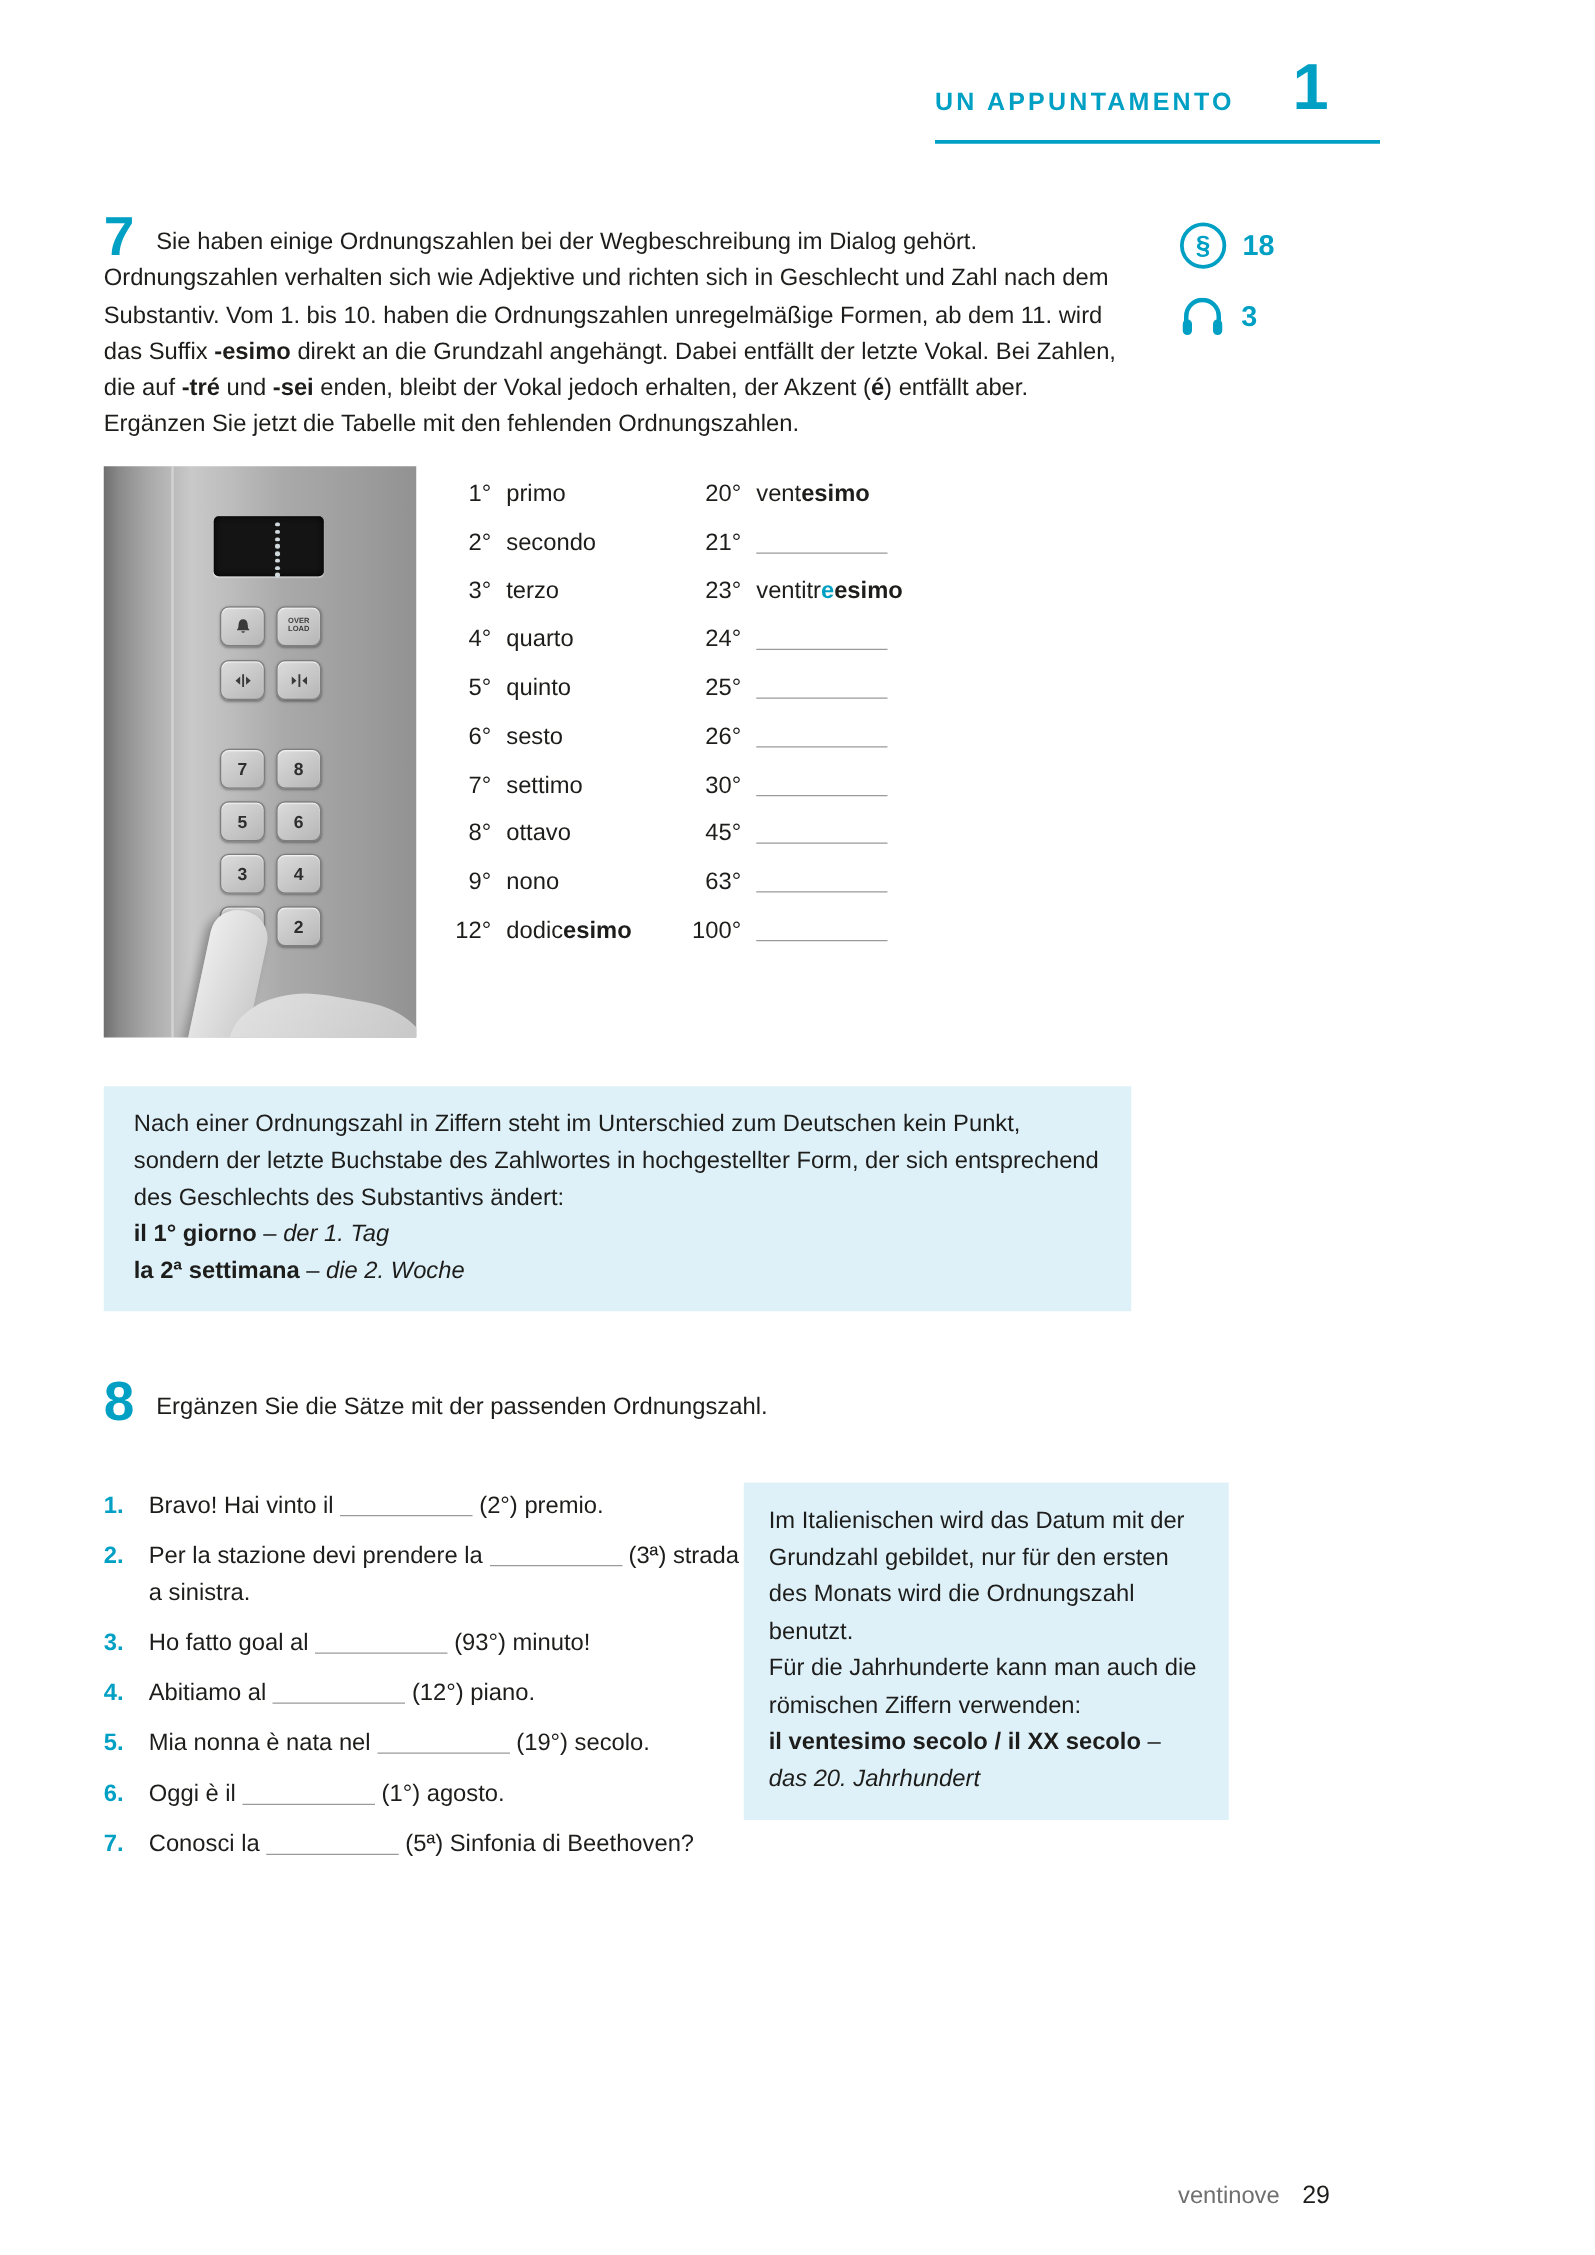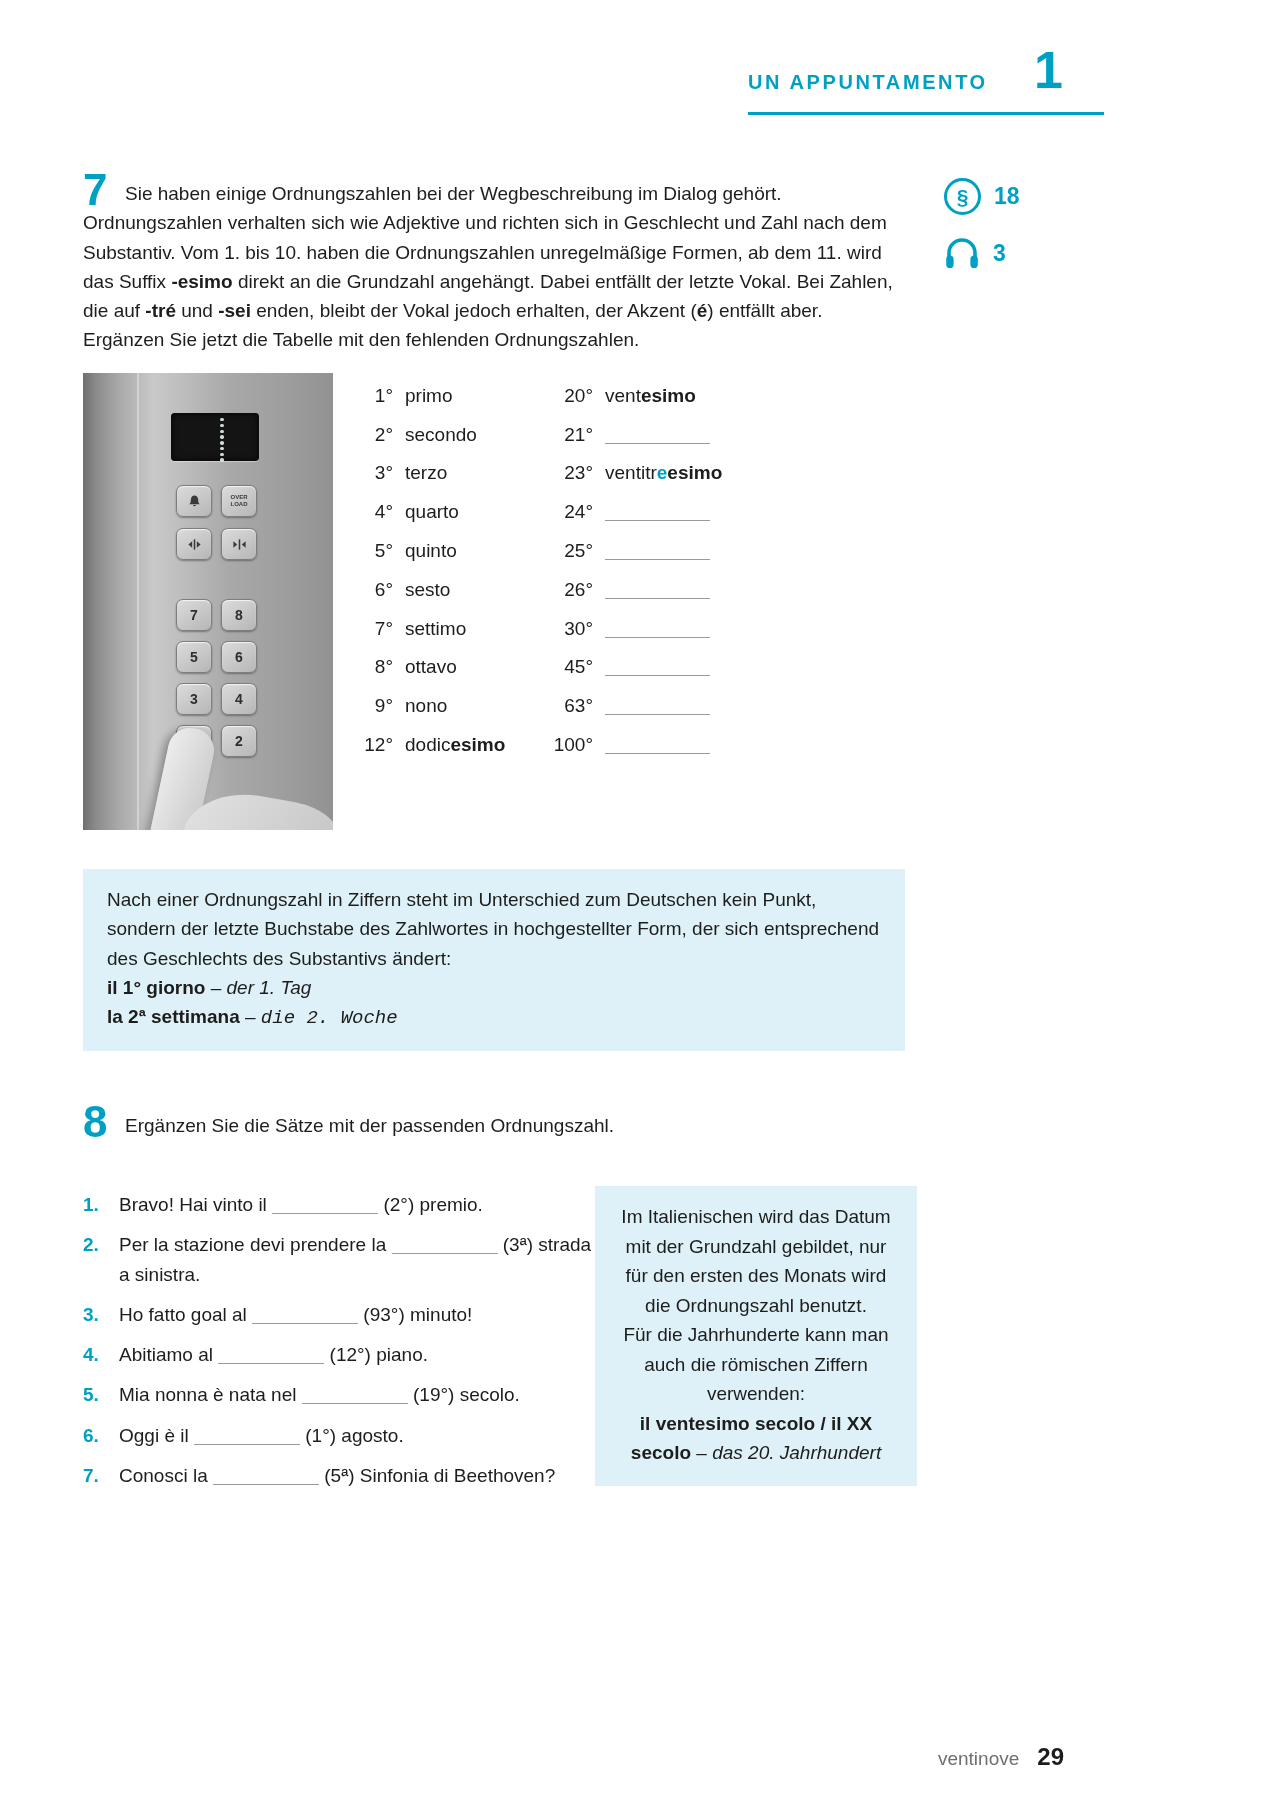--- a/index.html
+++ b/index.html
@@ -52,33 +52,33 @@
   .ot-row { display:grid; grid-template-columns:58px 128px 56px 180px; column-gap:8px; height:38.8px; align-items:center; }
   .ot-num { text-align:right; }
   .ot-word { padding-left:4px; }
 
   
   .blank { display:inline-block; width:105px; height:2px; border-bottom:1.5px solid var(--blankc); vertical-align:-3px; }
   .ex8-content .blank { width:106px; }
 
   
   .infobox { position:absolute; left:83px; top:869px; width:822px; background:var(--boxbg); padding:16px 24px 18px 24px; }
-  .sidebox { position:absolute; left:595px; top:1186px; width:322px; background:var(--boxbg); padding:16px 20px 18px 20px; line-height:29.5px;text-align:center; }
+  .sidebox { position:absolute; left:595px; top:1186px; width:388px; background:var(--boxbg); padding:16px 20px 18px 20px; line-height:29.5px; }
 
   
   .ex8-heading { position:absolute; left:83px; top:1110px; width:700px; line-height:32px; }
   .ex8-heading .indent { text-indent:42px; }
   .ex8-list { position:absolute; left:83px; top:1190px; width:512px; }
   .ex8-item { display:grid; grid-template-columns:36px 1fr; margin-bottom:11px; }
   .ex8-num { color:var(--accent); font-weight:bold; }
 
   
   .footer { position:absolute; left:900px; top:1742px; width:164px; display:flex; justify-content:flex-end; align-items:baseline; gap:18px; }
   .footer-word { color:#6f6f6f;text-align:right; }
-  .footer-num { font-weight:bold; font-size:24px; color:var(--textc); }
+  .footer-num { font-weight:normal; font-size:20px; color:var(--textc); }
 </style>
 </head>
 <body>
 
 <div class="page">
 
   <div class="header-title">UN APPUNTAMENTO</div>
   <div class="chapter-num">1</div>
   <div class="header-rule"></div>
 
@@ -234,21 +234,21 @@
         <span class="ot-num">12°</span>
         <span class="ot-word"><span>dodic</span><span style="font-weight: bold;">esimo</span></span>
         <span class="ot-num">100°</span>
         <span class="ot-word"><span class="blank"></span></span>
       </div>
     </div>
 
   <div class="infobox">
     <div><span>Nach einer Ordnungszahl in Ziffern steht im Unterschied zum Deutschen kein Punkt, sondern der letzte Buchstabe des Zahlwortes in hochgestellter Form, der sich entsprechend des Geschlechts des Substantivs ändert:</span></div>
     <div><span style="font-weight: bold; margin-top: 28px;">il 1° giorno</span><span> – </span><span style="font-style: italic;">der 1. Tag</span></div>
-    <div><span style="font-weight: bold;">la 2ª settimana</span><span> – </span><span style="font-style: italic; font-family: Liberation Mono, monospace;">die 2. Woche</span></div>
+    <div><span style="font-weight: bold;">la 2ª settimana</span><span> – </span><span style="font-style: italic;">die 2. Woche</span></div>
   </div>
 
   <div class="big-num" style="top:1100px">8</div>
   <div class="ex8-heading">
     <div class="indent">Ergänzen Sie die Sätze mit der passenden Ordnungszahl.</div>
   </div>
 
   <div class="ex8-list">
 
       <div class="ex8-item">

